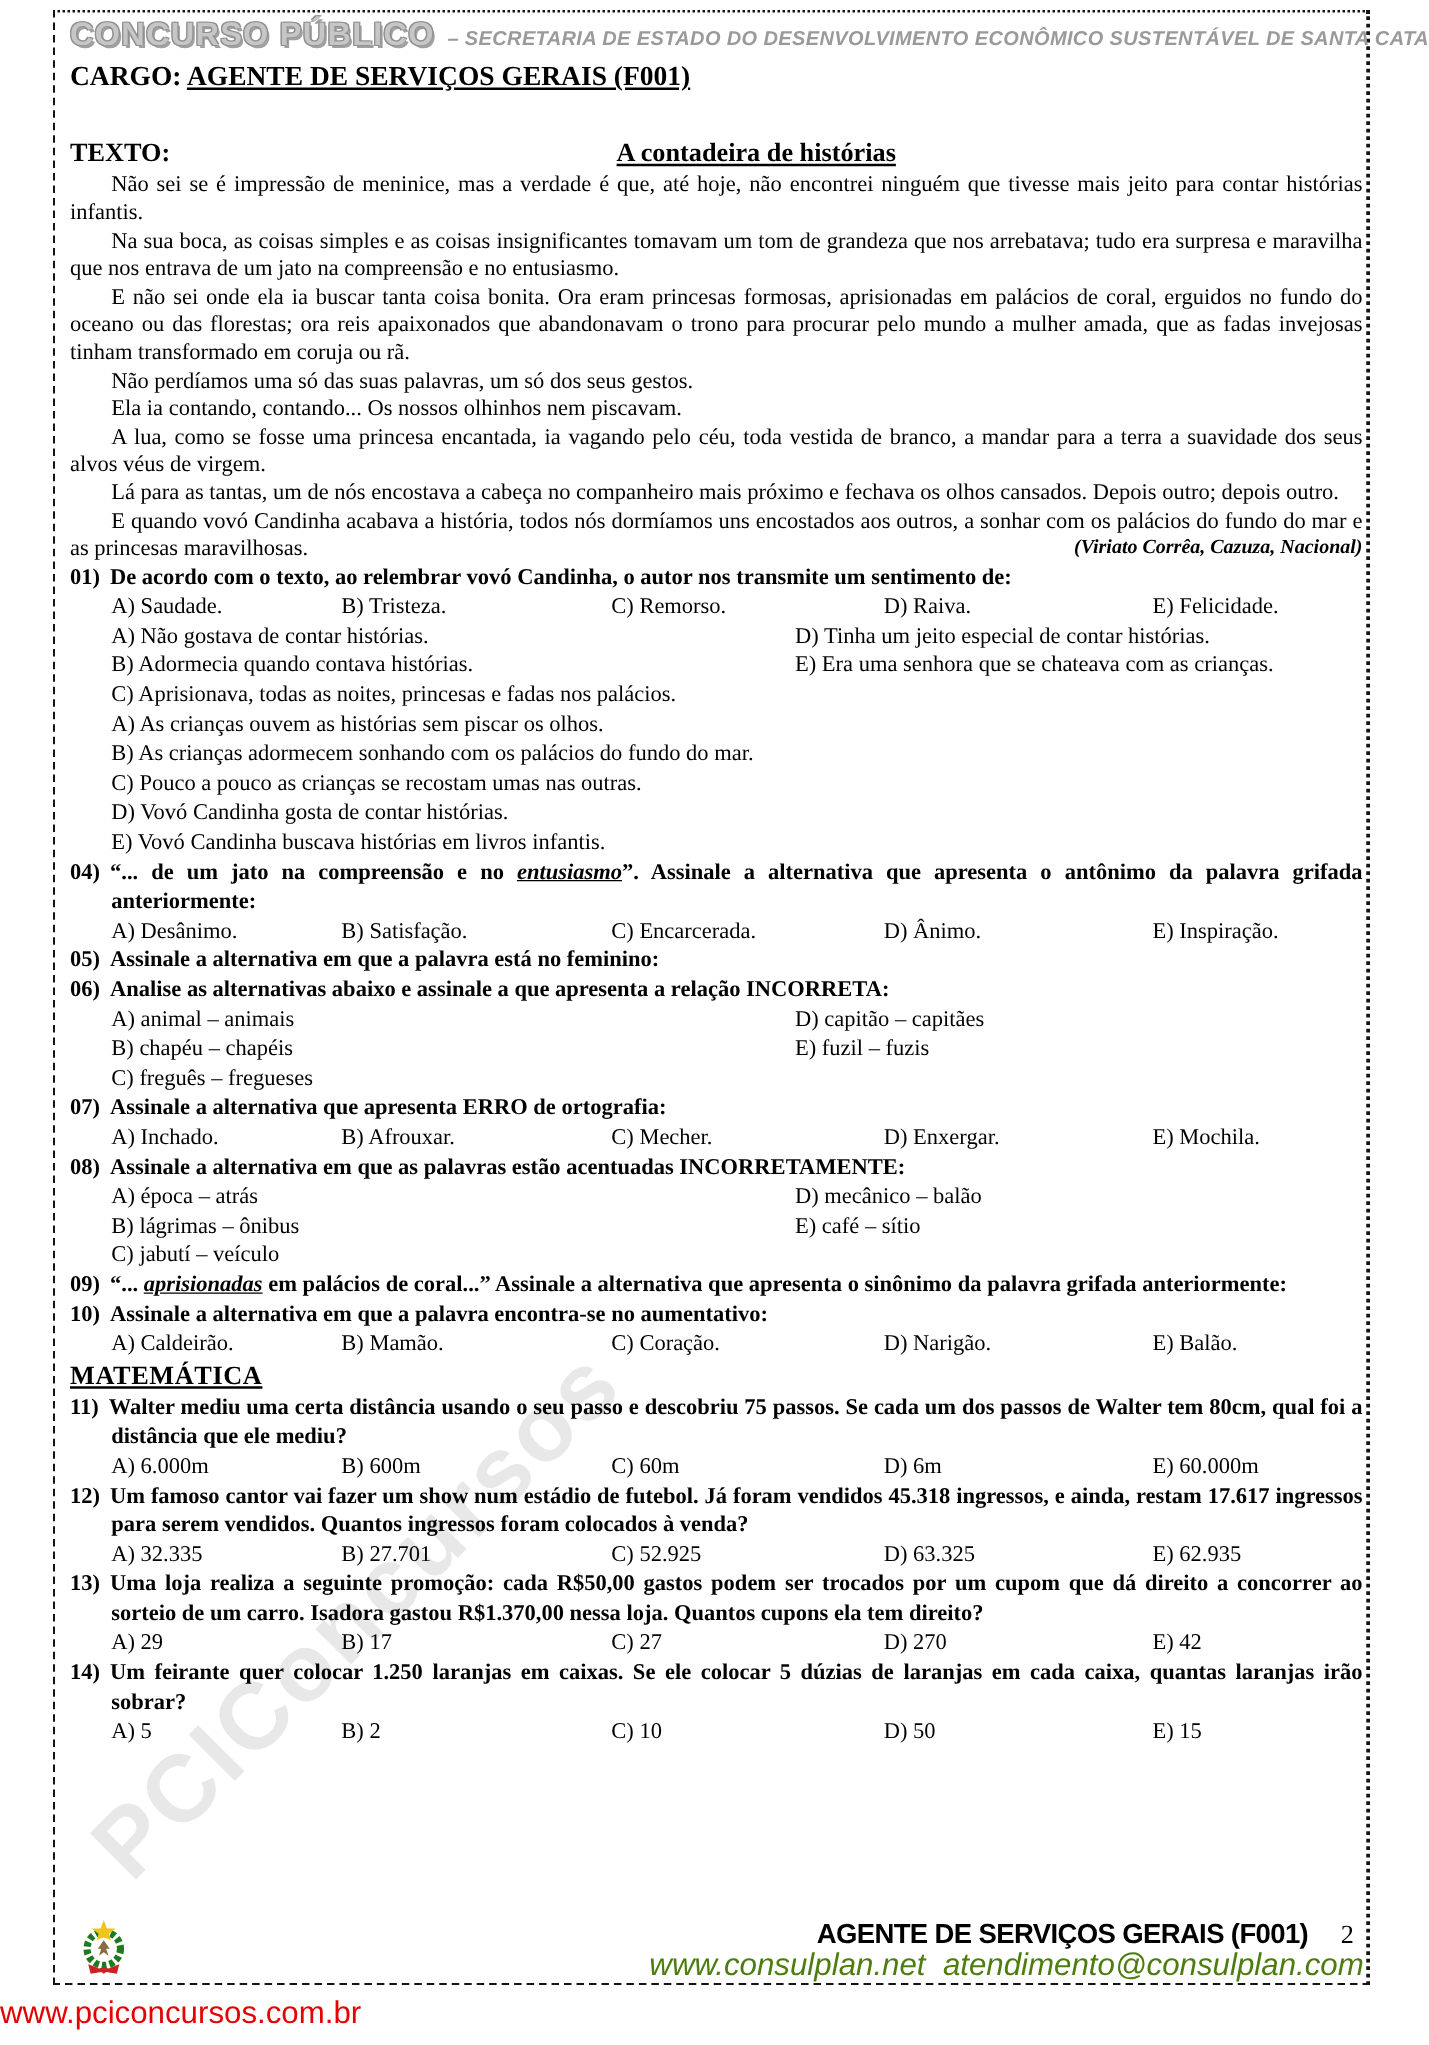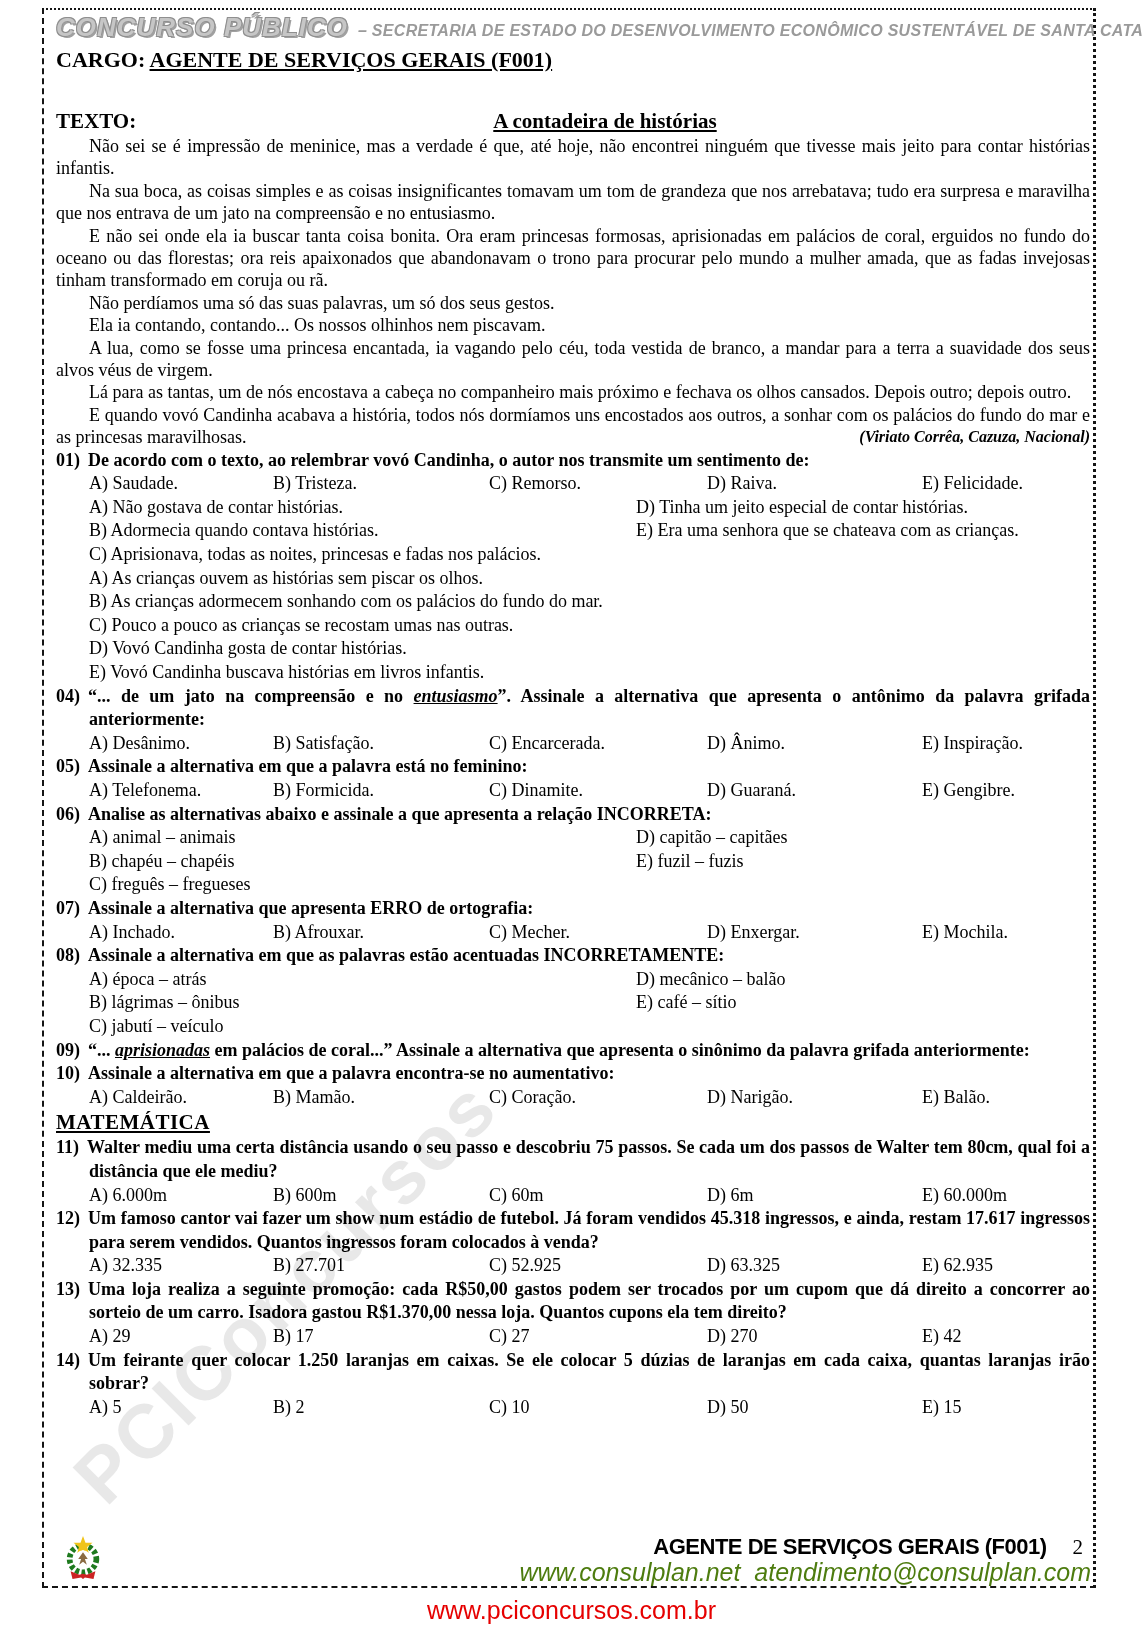--- a/index.html
+++ b/index.html
@@ -5,21 +5,21 @@
   html,body{margin:0;padding:0;background:#ffffff;}
   .page{position:relative;width:1143px;height:1636px;background:#fff;overflow:hidden;
         font-family:"Liberation Serif",serif;color:#000;}
   .border-box{position:absolute;left:42px;top:8px;width:1054px;height:1580px;box-sizing:border-box;
         border-top:2px dotted #141414;border-bottom:2px dashed #141414;
         border-left:2px dashed #141414;border-right:3px dotted #141414;pointer-events:none;}
   .content{position:absolute;left:56px;top:12px;width:1034px;z-index:1;}
 
   
   .brand-line{white-space:nowrap;line-height:30px;}
-  .brand{font-family:"Liberation Sans",sans-serif;font-weight:700;font-style:italic;font-size:26px;
+  .brand{font-family:"Liberation Sans",sans-serif;font-weight:700;font-size:26px;
         letter-spacing:1px;color:#c6c6c6;
         text-shadow:-1px -1px 0 #8f8f8f,1px -1px 0 #8f8f8f,-1px 1px 0 #8f8f8f,2px 2px 0 #a0a0a0;}
   .secretariat{font-family:"Liberation Sans",sans-serif;font-weight:700;font-style:italic;
         font-size:16px;color:#9a9a9a;margin-left:10px;letter-spacing:.3px;}
   .cargo-line{font-size:22px;font-weight:700;line-height:27px;}
   .cargo-value{text-decoration:underline;}
   .texto-line{position:relative;font-size:21px;font-weight:700;line-height:27px;margin-top:35px;}
   .text-title{position:absolute;left:0;right:0;top:0;text-align:center;
         text-decoration:underline;padding-left:64px;}
 
@@ -47,21 +47,21 @@
         font-family:"Liberation Sans",sans-serif;font-weight:700;font-size:76px;letter-spacing:3px;
         color:rgba(90,90,90,0.14);white-space:nowrap;}
 
   
   .logo{position:absolute;left:62px;top:1534px;width:42px;height:48px;z-index:2;}
   .footer-line1{position:absolute;top:1534px;right:60px;white-space:nowrap;z-index:2;}
   .footer-cargo{font-family:"Liberation Sans",sans-serif;font-weight:700;font-size:22px;letter-spacing:-0.5px;}
   .footer-pagenum{font-family:"Liberation Serif",serif;font-size:21px;margin-left:22px;}
   .footer-line2{position:absolute;top:1558px;right:52px;white-space:nowrap;z-index:2;
         font-family:"Liberation Sans",sans-serif;font-style:italic;font-size:25px;color:#4d7c0f;}
-  .red-link{position:absolute;top:1596px;left:0;width:100%;text-align:center;z-index:2;
+  .red-link{position:absolute;top:1596px;left:0;width:100%;z-index:2;
         font-family:"Liberation Sans",sans-serif;font-size:25px;color:#e60000;text-decoration:none;}
 </style>
 </head>
 <body>
 
 <div class="page">
   <div class="border-box"></div>
 
   <div class="watermark">
     <span>PCIConcursos</span>
@@ -136,27 +136,20 @@
           <span class="opt">A) Desânimo.</span>
           <span class="opt">B) Satisfação.</span>
           <span class="opt">C) Encarcerada.</span>
           <span class="opt">D) Ânimo.</span>
           <span class="opt">E) Inspiração.</span>
         </div>
       </div>
 
       <div class="question">
         <div class="qstem"><b class="qnum">05)</b><span>Assinale a alternativa em que a palavra está no feminino:</span></div>
-        <div class="opts opts-row5">
-          <span class="opt">A) Telefonema.</span>
-          <span class="opt">B) Formicida.</span>
-          <span class="opt">C) Dinamite.</span>
-          <span class="opt">D) Guaraná.</span>
-          <span class="opt">E) Gengibre.</span>
-        </div>
       </div>
 
       <div class="question">
         <div class="qstem"><b class="qnum">06)</b><span>Analise as alternativas abaixo e assinale a que apresenta a relação INCORRETA:</span></div>
         <div class="opts opts-col2">
           <span class="opt">A) animal – animais</span>
           <span class="opt">B) chapéu – chapéis</span>
           <span class="opt">C) freguês – fregueses</span>
           <span class="opt">D) capitão – capitães</span>
           <span class="opt">E) fuzil – fuzis</span>

